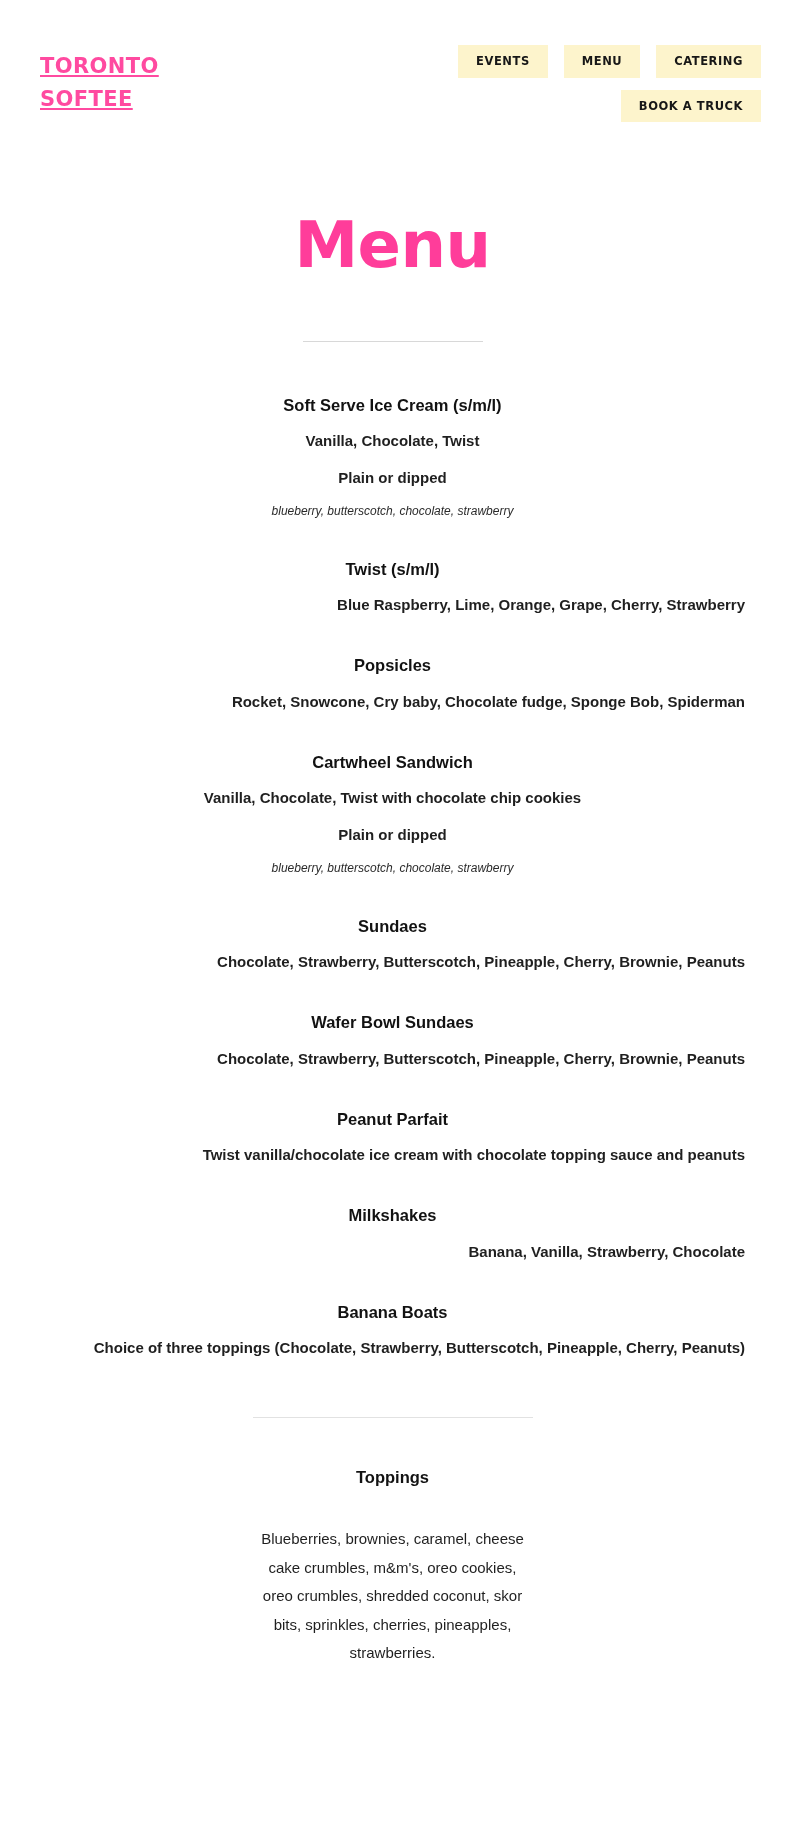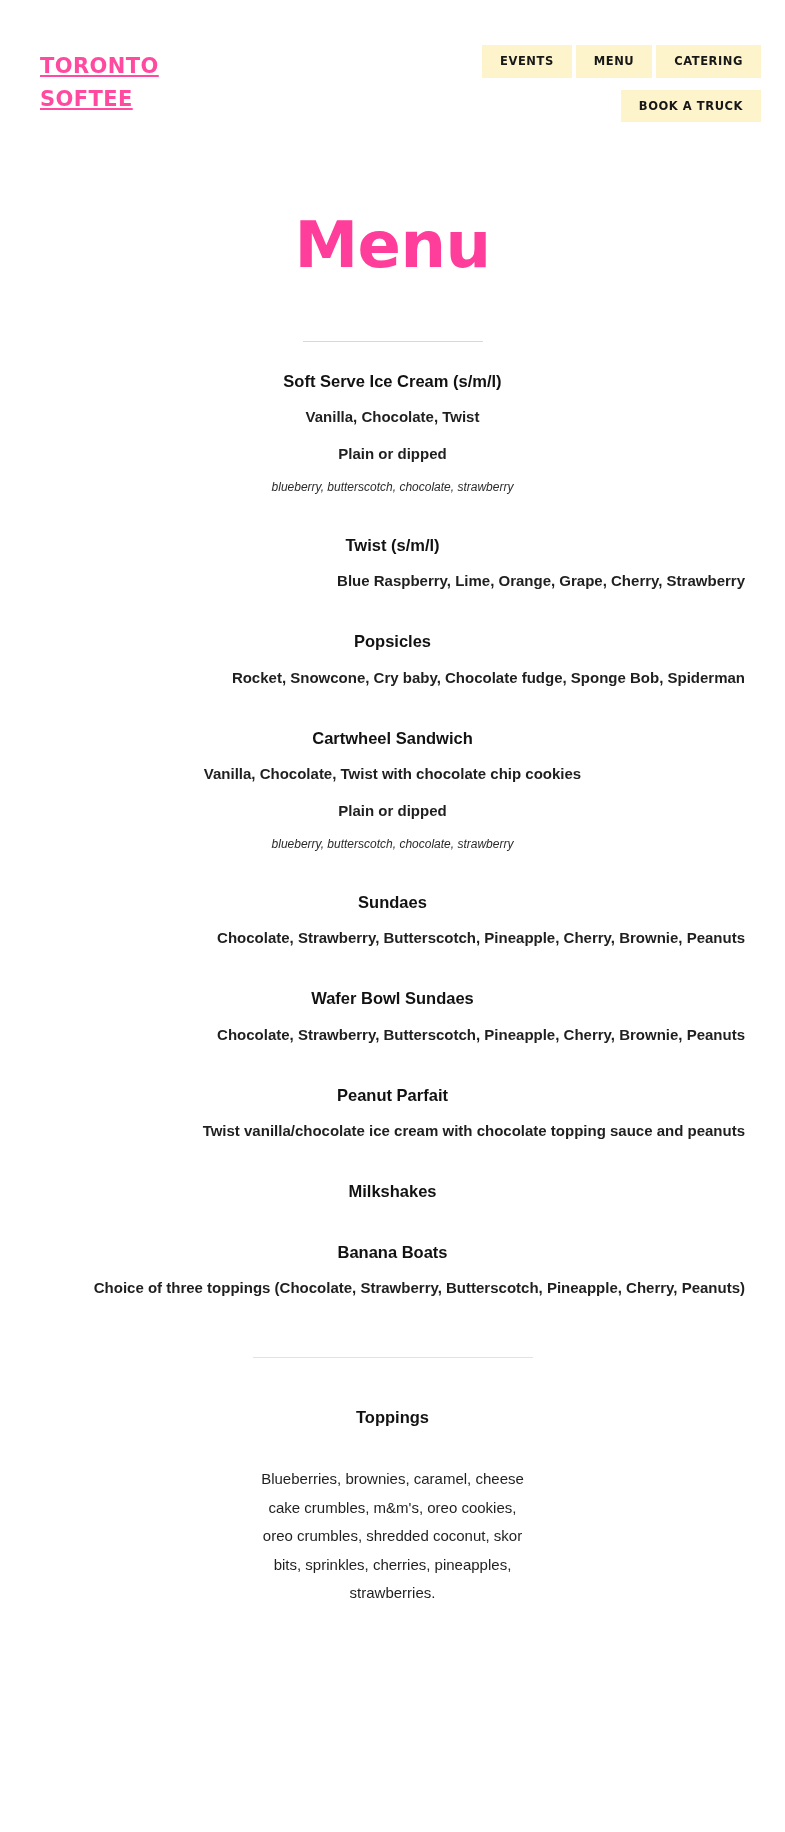--- a/index.html
+++ b/index.html
@@ -43,21 +43,21 @@
     top: 45px;
     width: 420px;
     display: flex;
     flex-wrap: wrap;
     justify-content: flex-end;
     gap: 12px 16px;
   }
   .nav-row {
     display: flex;
     justify-content: flex-end;
-    gap: 4px;
+    gap: 16px;
     width: 100%;
   }
   .nav-btn {
     display: inline-block;
     background: #fdf4cc;
     color: #171717;
     font-weight: 800;
     font-size: 11.5px;
     letter-spacing: 0.55px;
     text-transform: uppercase;
@@ -85,21 +85,21 @@
   .rule-top {
     width: 180px;
     height: 1px;
     background: #d8d8d8;
     border: 0;
     margin: 62px auto 0 auto;
   }
 
   
   .menu-wrap {
-    margin-top: 28px;
+    margin-top: 52px;
     padding: 0 40px;
   }
   .menu-section {
     text-align: center;
     margin-bottom: 38px;
   }
   .menu-section:last-child { margin-bottom: 0; }
 
   .section-title {
     font-size: 16.5px;
@@ -216,20 +216,21 @@
       <p class="section-line">Chocolate, Strawberry, Butterscotch, Pineapple, Cherry, Brownie, Peanuts</p>
     </div>
 
     <div class="menu-section">
       <h2 class="section-title">Peanut Parfait</h2>
       <p class="section-line">Twist vanilla/chocolate ice cream with chocolate topping sauce and peanuts</p>
     </div>
 
     <div class="menu-section">
       <h2 class="section-title">Milkshakes</h2>
+      <p class="section-line">Banana, Vanilla, Strawberry, Chocolate</p>
     </div>
 
     <div class="menu-section">
       <h2 class="section-title">Banana Boats</h2>
       <p class="section-line">Choice of three toppings (Chocolate, Strawberry, Butterscotch, Pineapple, Cherry, Peanuts)</p>
     </div>
 
   </section>
 
   <hr class="rule-bottom">

